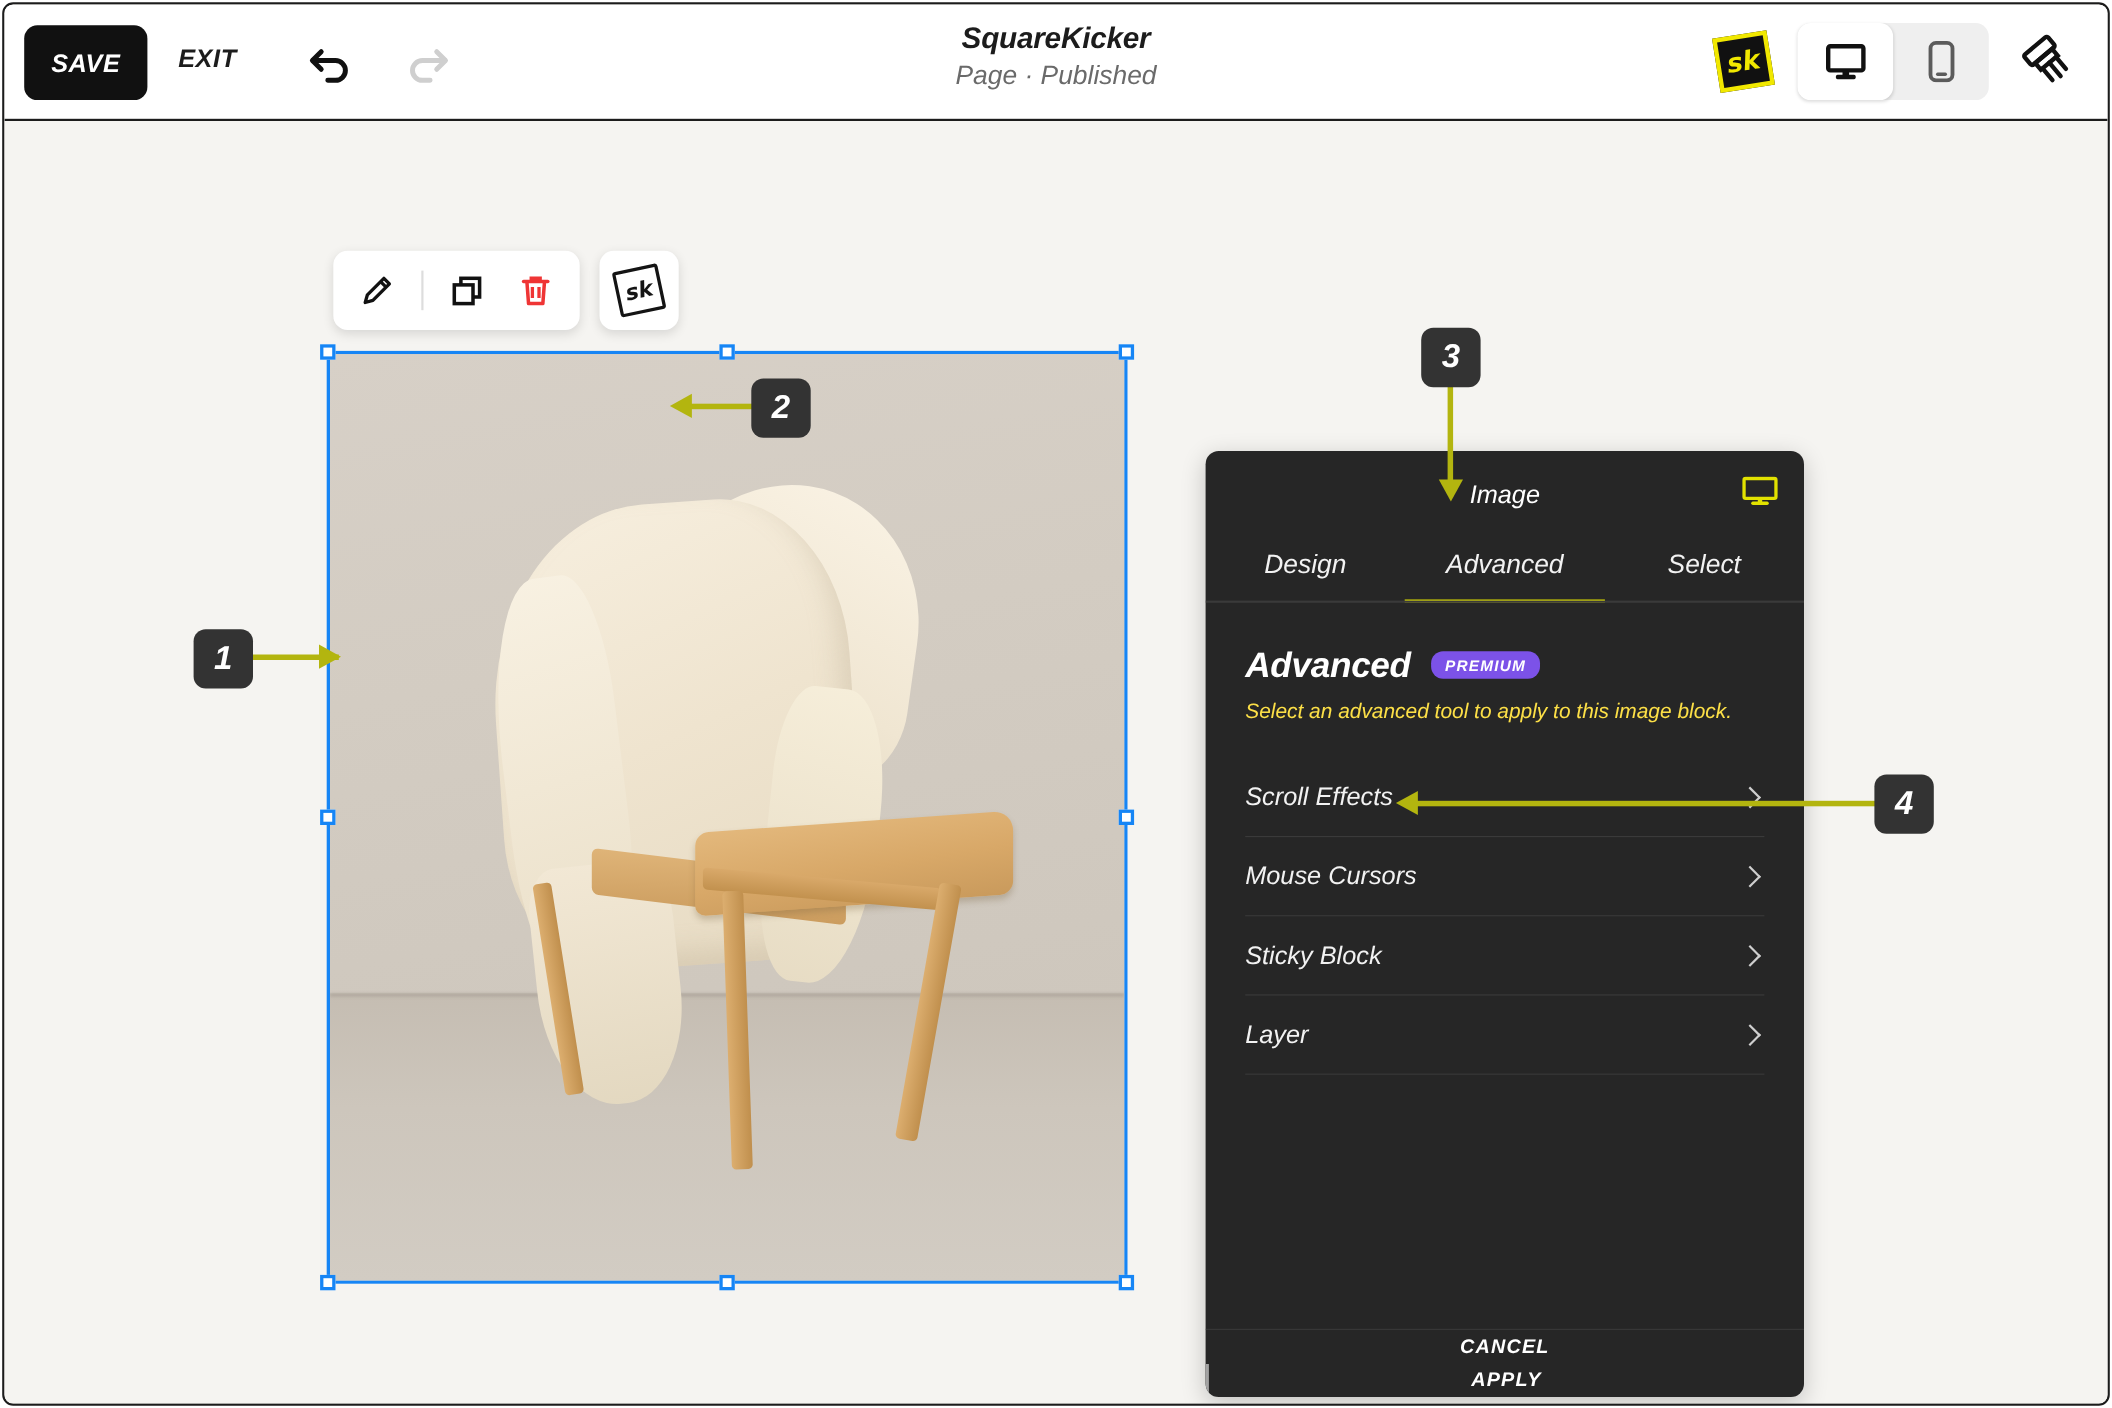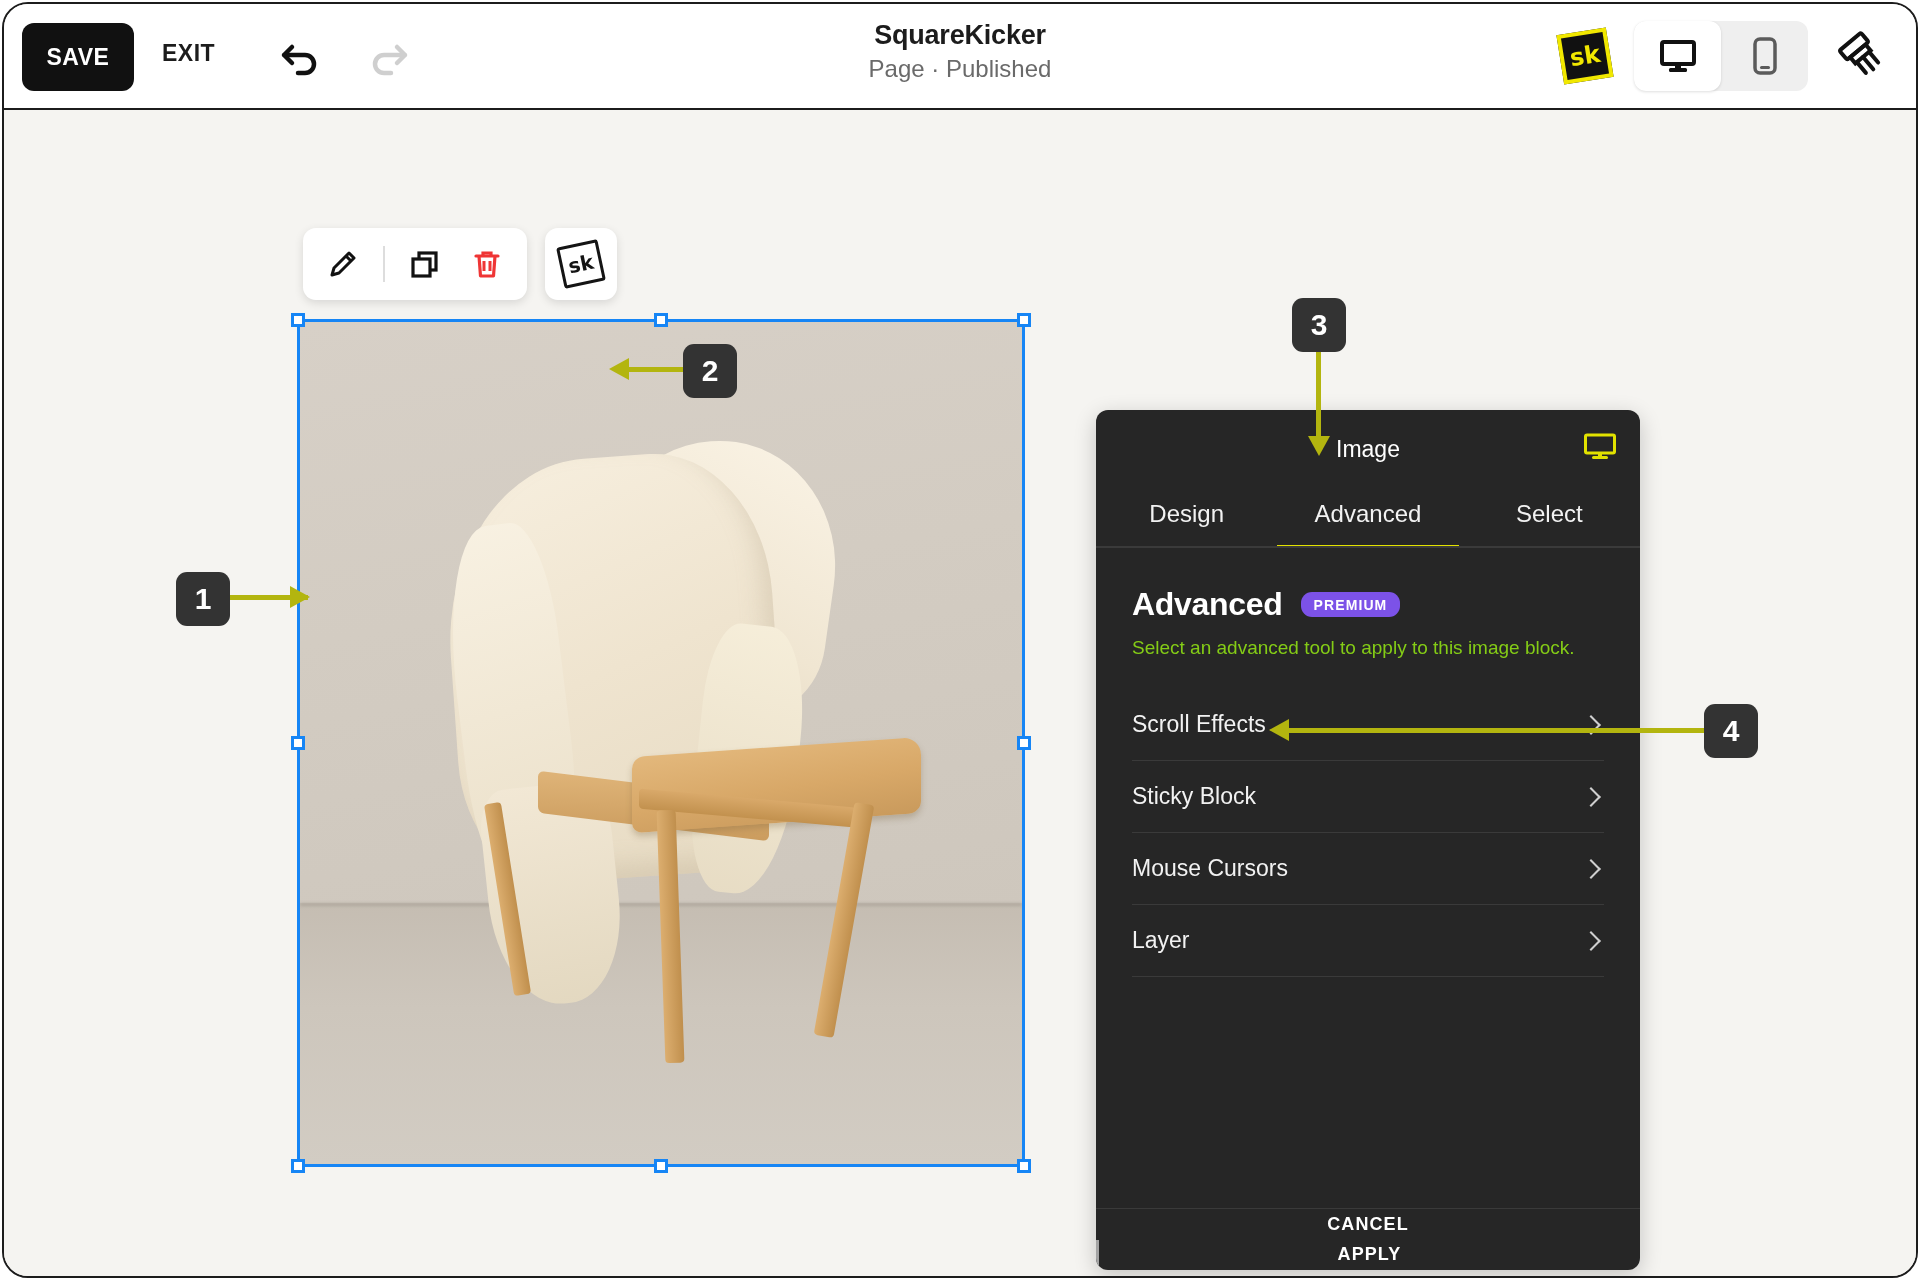--- a/index.html
+++ b/index.html
@@ -10,22 +10,23 @@
     overflow: hidden;
   }
 
   
   #app-frame {
     position: absolute;
     left: 2px; top: 2px;
     width: 1916px; height: 1276px;
     background: #f5f4f1;
     border: 2px solid #1c1c1c;
-    border-radius: 26px;
+    border-radius: 10px;
     overflow: hidden;
+    font-style: italic;
   }
 
   
   #topbar {
     position: absolute; left: 0; top: 0;
     width: 100%; height: 106px;
     background: #ffffff;
     border-bottom: 2px solid #1c1c1c;
   }
   #save-button {
@@ -304,21 +305,21 @@
     display: flex; align-items: center; gap: 18px;
     padding: 38px 0 0 36px;
   }
   #adv-title { color: #ffffff; font-size: 32px; font-weight: bold; letter-spacing: -0.3px; }
   #premium-badge {
     background: #7c52e8; color: #ffffff;
     font-size: 14px; font-weight: bold; letter-spacing: 1.1px;
     padding: 5px 13px 4px; border-radius: 11px;
   }
   #adv-desc {
-    color: #84cc16; font-size: 19px;
+    color: #fde047; font-size: 19px;
     padding: 14px 16px 0 36px;
   }
 
   #adv-list { margin: 30px 36px 0 36px; }
   .adv-item {
     height: 72px;
     display: flex; align-items: center; justify-content: space-between;
     border-bottom: 1px solid #3a3a3a;
     color: #f2f2f2; font-size: 23px;
     cursor: pointer;
@@ -537,25 +538,25 @@
           <div id="premium-badge">PREMIUM</div>
         </div>
         <div id="adv-desc">Select an advanced tool to apply to this image block.</div>
 
         <div id="adv-list">
           <div class="adv-item">
             <span>Scroll Effects</span>
             <span class="chev"></span>
           </div>
           <div class="adv-item">
-            <span>Sticky Block</span>
+            <span>Mouse Cursors</span>
             <span class="chev"></span>
           </div>
           <div class="adv-item">
-            <span>Mouse Cursors</span>
+            <span>Sticky Block</span>
             <span class="chev"></span>
           </div>
           <div class="adv-item">
             <span>Layer</span>
             <span class="chev"></span>
           </div>
         </div>
       </div>
 
       <div id="panel-footer">

